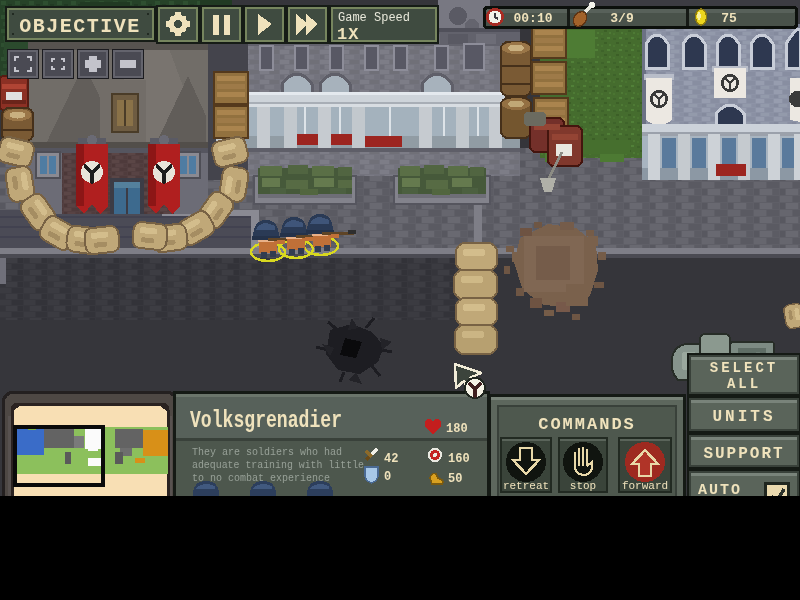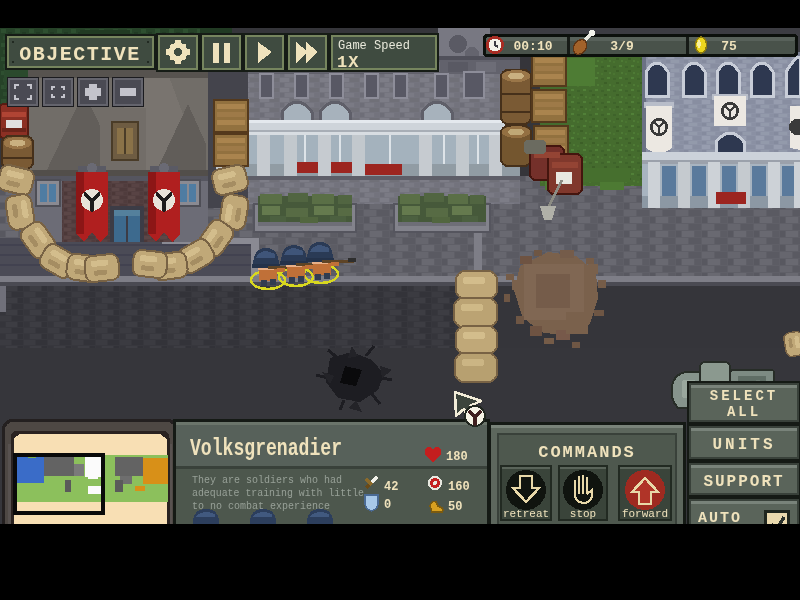--- a/index.html
+++ b/index.html
@@ -1,16 +1,16 @@
 <!DOCTYPE html>
 <html><head>
 <meta charset="utf-8">
 <style>
 html,body{margin:0;padding:0;background:#000;}
-#stage{position:relative;width:800px;height:496px;overflow:hidden;background:#35353a;margin-top:28px;}
+#stage{position:relative;width:800px;height:496px;overflow:hidden;background:#35353a;}
 svg{display:block;}
 text{font-family:"Liberation Mono",monospace;}
 </style>
 </head>
 <body>
 <div id="stage">
 <svg width="800" height="600" viewBox="0 0 800 600" shape-rendering="crispEdges">
 <defs>
 <pattern id="plaza" width="26" height="14" patternUnits="userSpaceOnUse">
 <rect width="26" height="14" fill="#5f5f67"></rect>

